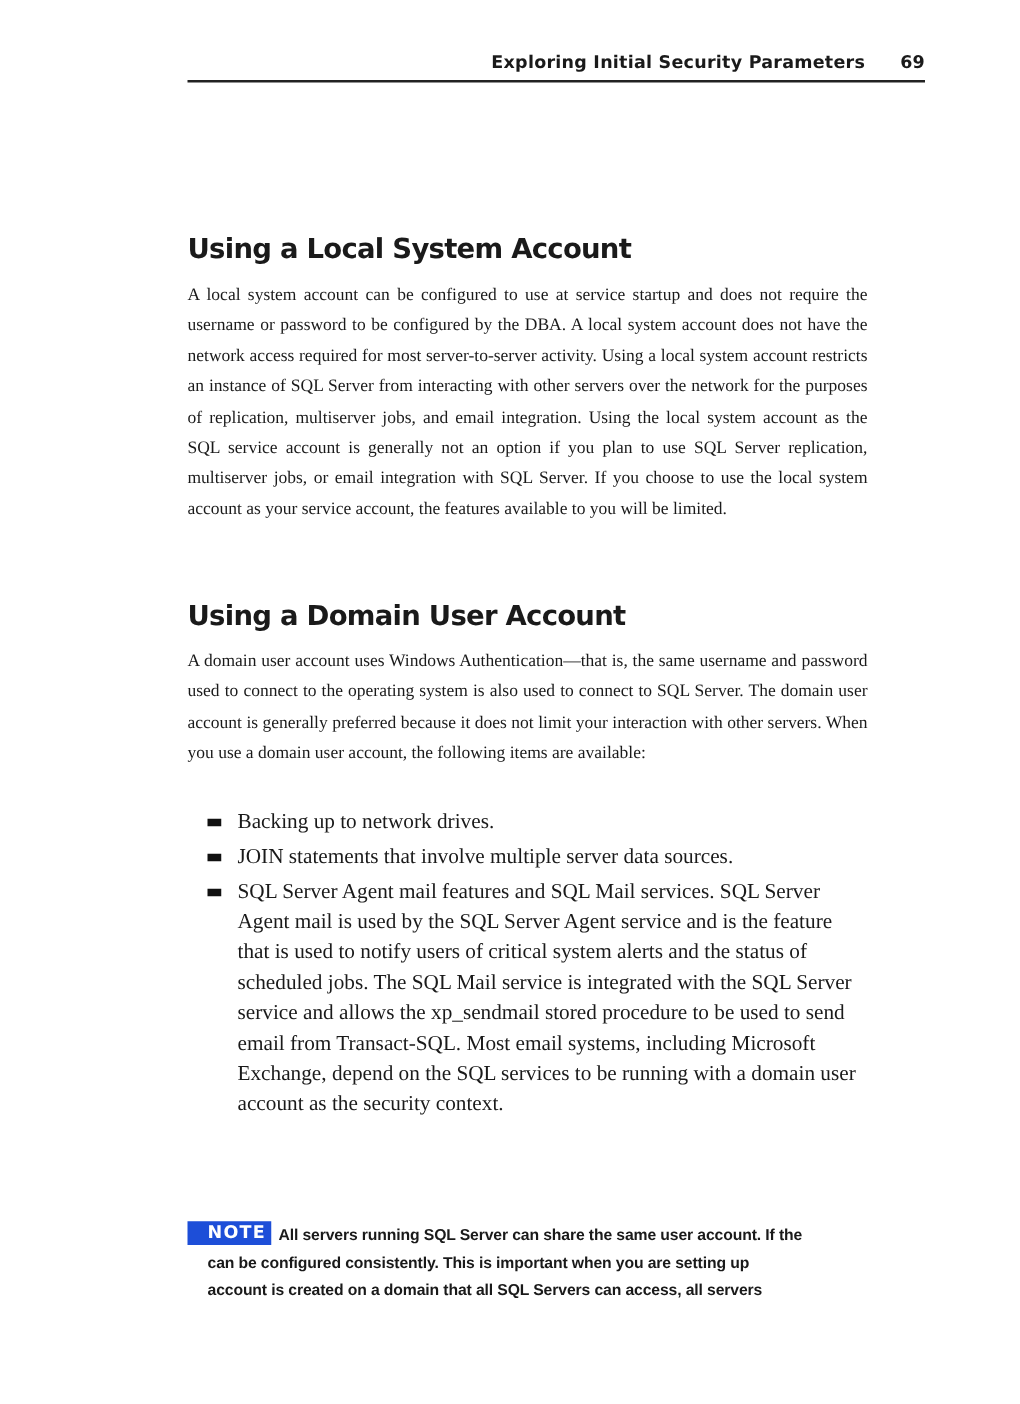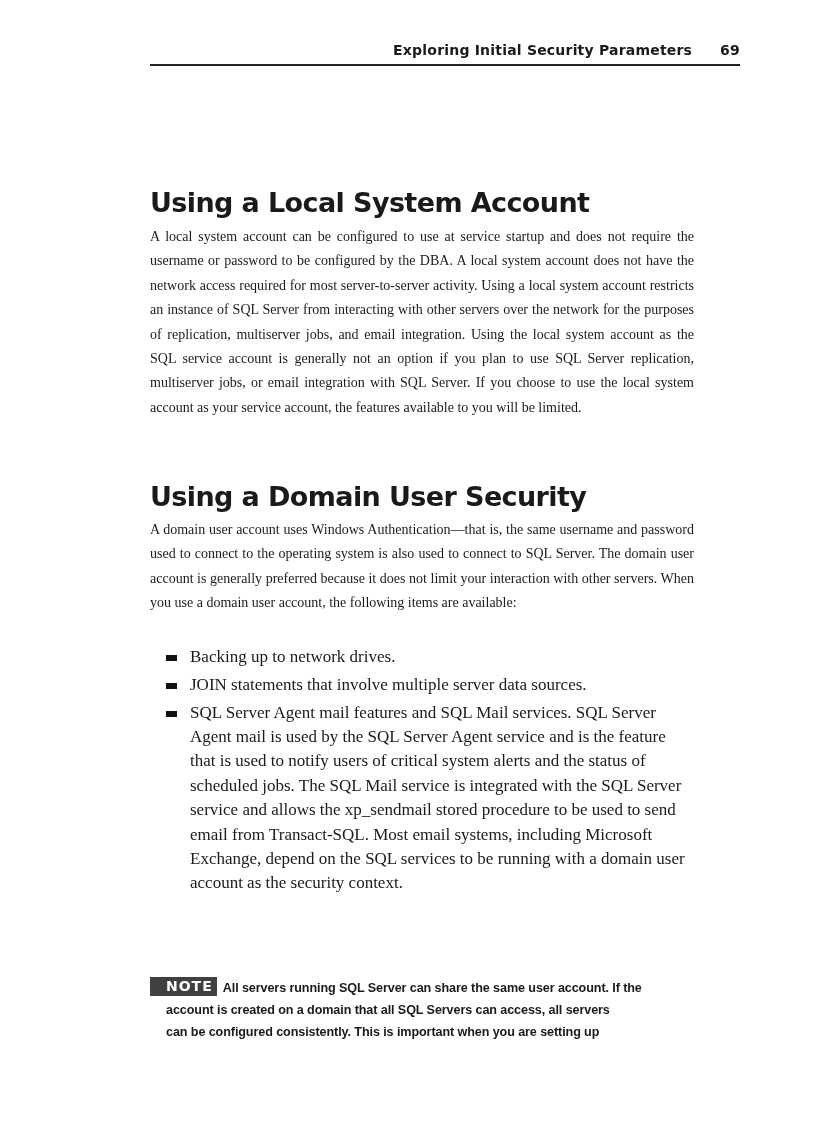--- a/index.html
+++ b/index.html
@@ -16,21 +16,21 @@
     .running-head .pageno { }
 
     .sans-bold {
       font-family: "Liberation Sans", sans-serif; font-weight: bold;
       font-size: 12.6px; line-height: 22px; letter-spacing: -0.1px;
     }
     .intro-note { position: absolute; left: 166px; top: 94px; width: 560px; }
 
     h2 {
       font-family: "DejaVu Sans", sans-serif; font-weight: bold;
-      font-size: 27px; margin: 0; letter-spacing: -0.6px;
+      font-size: 22px; margin: 0; letter-spacing: -0.6px;
       position: absolute; left: 150px;
     }
     .h-local { top: 187px; }
     .h-domain { top: 481px; }
 
     .body-text {
       font-family: "Liberation Serif", serif; font-size: 14px; line-height: 24.4px;
       text-align: justify; position: absolute; left: 150px; width: 544px; margin: 0;
     }
     .p-local { top: 225px; }
@@ -41,49 +41,49 @@
       position: relative; padding-left: 40px;
       font-family: "Liberation Serif", serif; font-size: 17px; line-height: 24.4px;
       margin-bottom: 3.4px;
     }
     .bullets li .bullet-icon {
       position: absolute; left: 16px; top: 10px; width: 11px; height: 6px; background: #111;
     }
 
     .note { position: absolute; left: 150px; top: 977px; width: 560px; }
     .note .badge {
-      display: inline-block; background: #404040; color: #fff;
+      display: inline-block; background: #1d4ed8; color: #fff;
       font-family: "DejaVu Sans", sans-serif; font-weight: bold; font-size: 14px;
       padding: 0 4px 0 16px; height: 19px; line-height: 19px; letter-spacing: 1px;
       vertical-align: top; margin-right: 6px;
     }
     .note .line1 { white-space: nowrap; }
     .note .rest { padding-left: 16px; }
   </style>
 </head>
 <body>
 
 <div class="page">
 
   <div class="running-head">
     <span class="title">Exploring Initial Security Parameters</span><span class="pageno">69</span>
   </div>
 
 
   <h2 class="h-local">Using a Local System Account</h2>
   <p class="body-text p-local">A local system account can be configured to use at service startup and does not require the username or password to be configured by the DBA. A local system account does not have the network access required for most server-to-server activity. Using a local system account restricts an instance of SQL Server from interacting with other servers over the network for the purposes of replication, multiserver jobs, and email integration. Using the local system account as the SQL service account is generally not an option if you plan to use SQL Server replication, multiserver jobs, or email integration with SQL Server. If you choose to use the local system account as your service account, the features available to you will be limited.</p>
 
-  <h2 class="h-domain">Using a Domain User Security</h2>
+  <h2 class="h-domain">Using a Domain User Account</h2>
   <p class="body-text p-domain">A domain user account uses Windows Authentication—that is, the same username and password used to connect to the operating system is also used to connect to SQL Server. The domain user account is generally preferred because it does not limit your interaction with other servers. When you use a domain user account, the following items are available:</p>
 
   <ul class="bullets">
     <li><span class="bullet-icon"></span><span>Backing up to network drives.</span></li>
     <li><span class="bullet-icon"></span><span>JOIN statements that involve multiple server data sources.</span></li>
     <li><span class="bullet-icon"></span><span>SQL Server Agent mail features and SQL Mail services. SQL Server Agent mail is used by the SQL Server Agent service and is the feature that is used to notify users of critical system alerts and the status of scheduled jobs. The SQL Mail service is integrated with the SQL Server service and allows the xp_sendmail stored procedure to be used to send email from Transact-SQL. Most email systems, including Microsoft Exchange, depend on the SQL services to be running with a domain user account as the security context.</span></li>
   </ul>
 
   <div class="note sans-bold">
     <div class="line1"><span class="badge">NOTE</span><span>All servers running SQL Server can share the same user account. If the</span></div>
+    <div class="rest">can be configured consistently. This is important when you are setting up</div>
     <div class="rest">account is created on a domain that all SQL Servers can access, all servers</div>
-    <div class="rest">can be configured consistently. This is important when you are setting up</div>
   </div>
 
 </div>
 
 </body></html>

